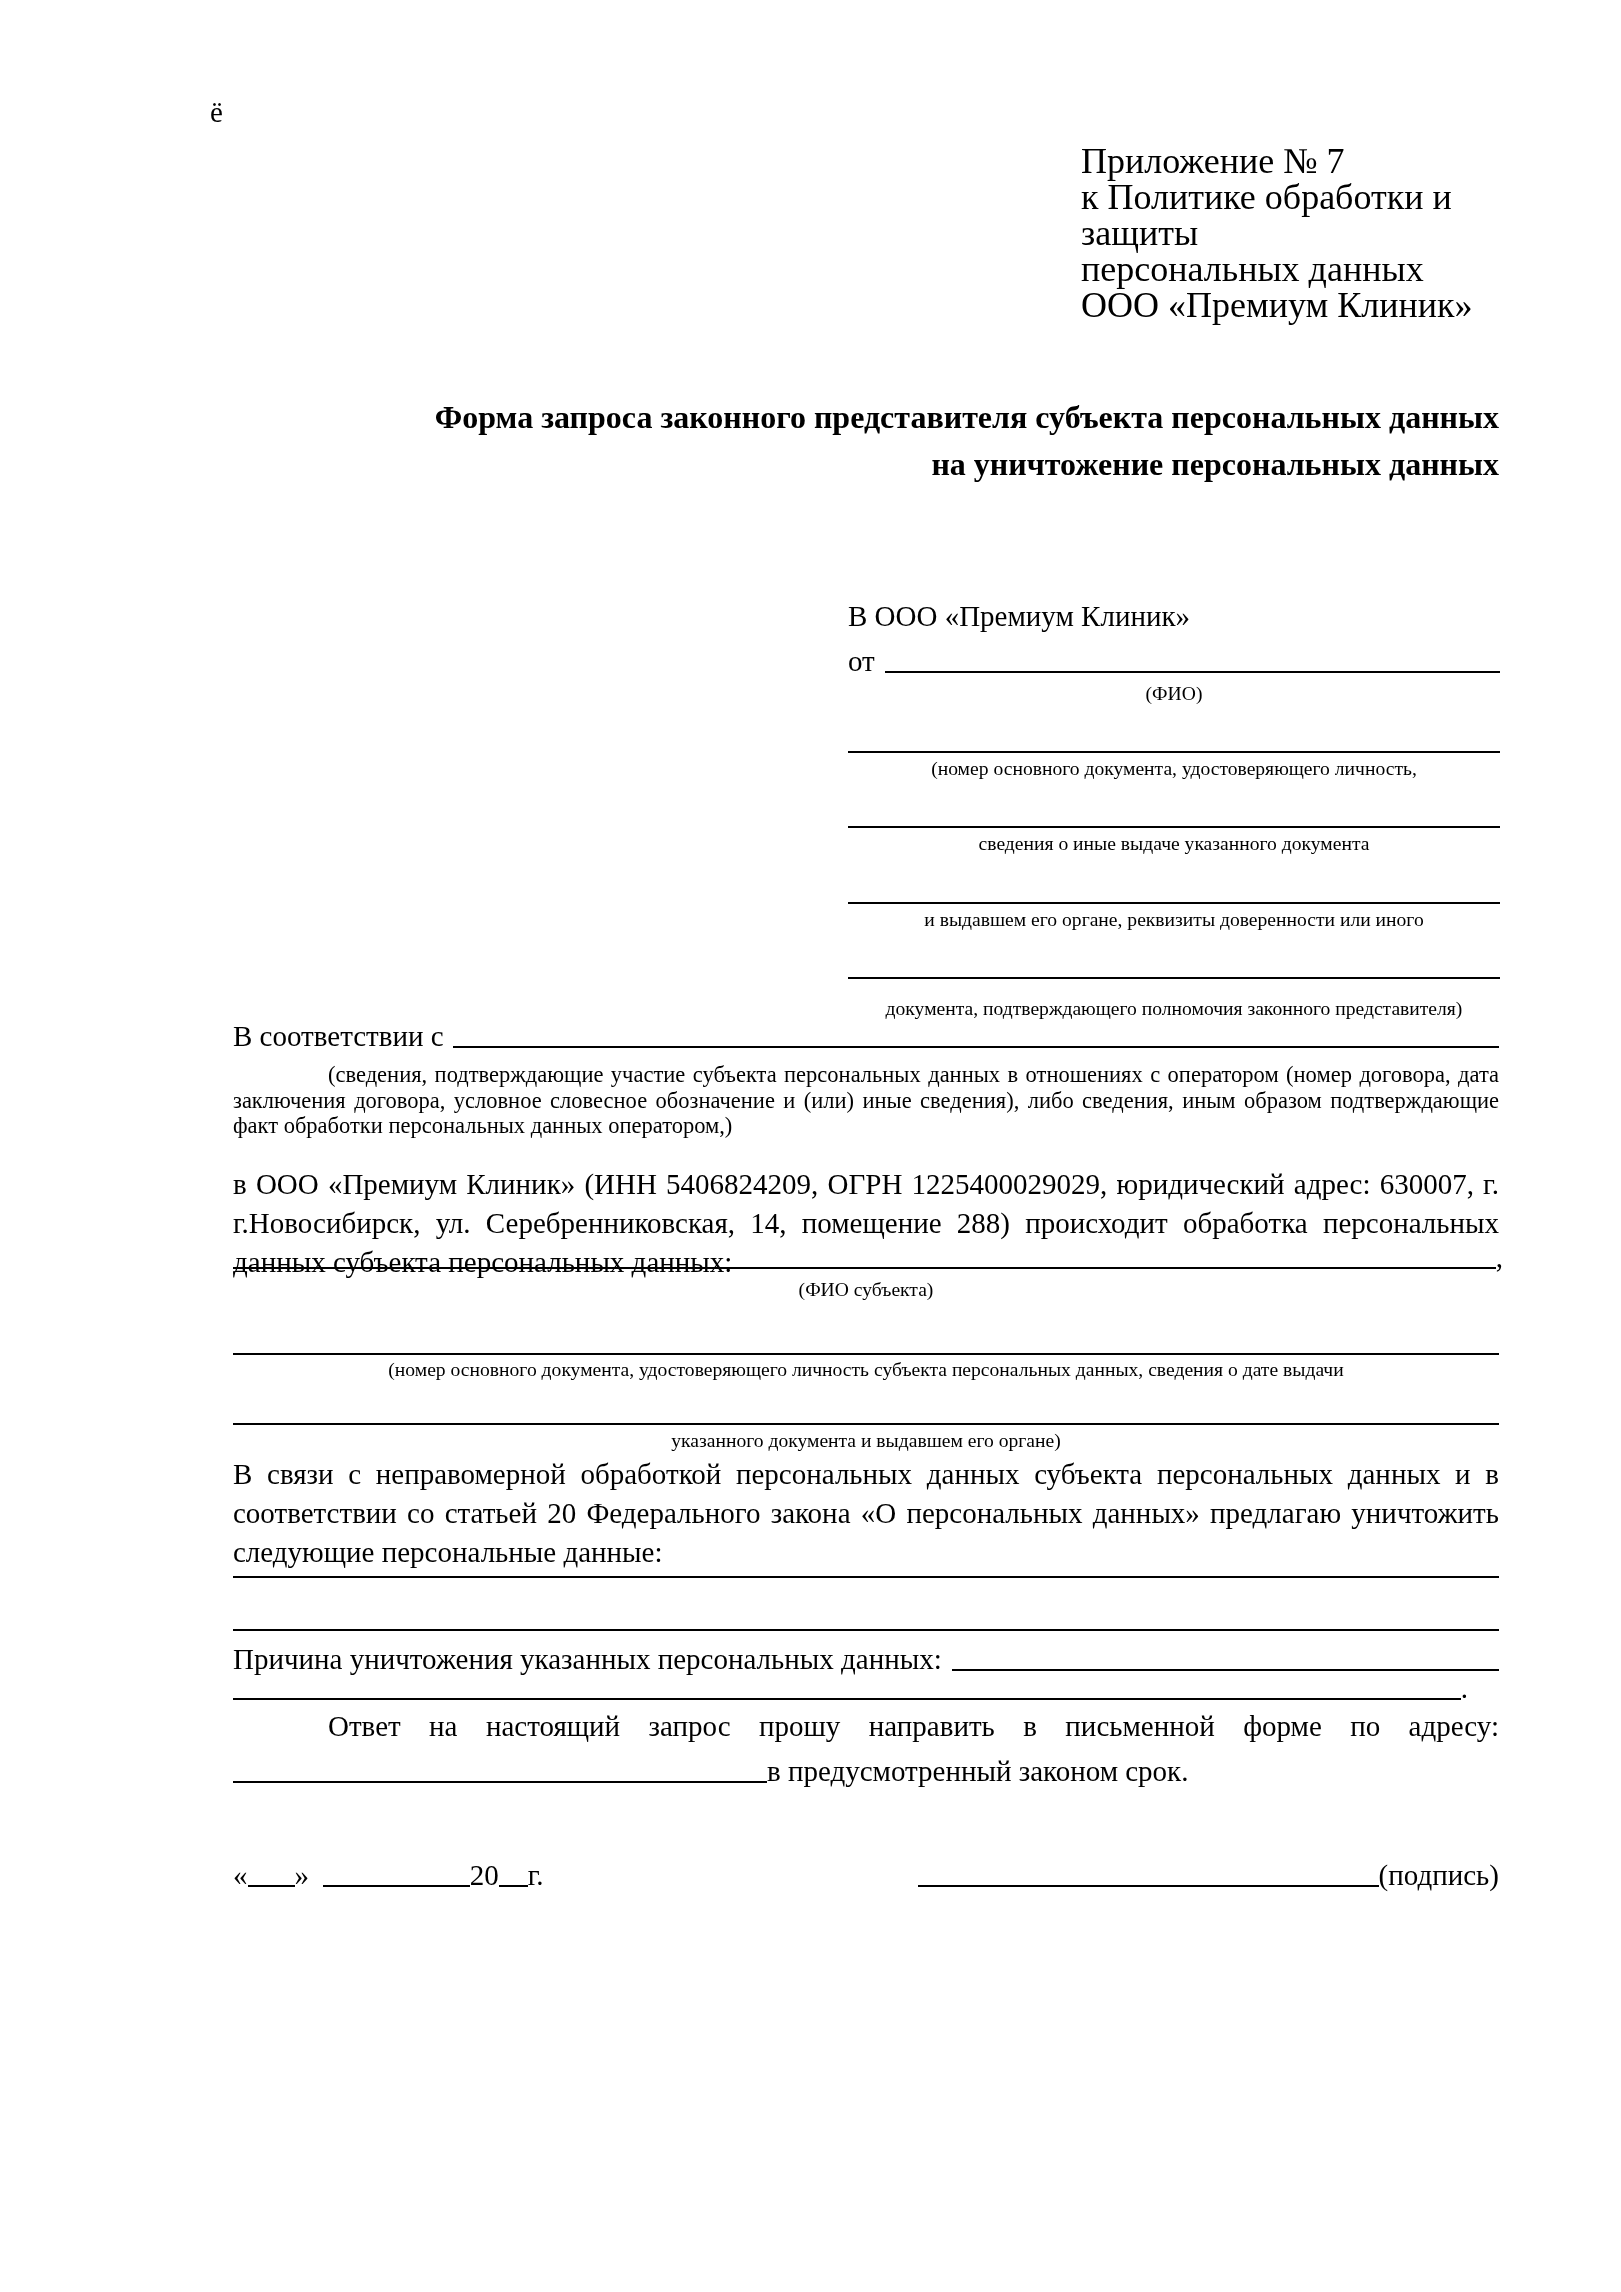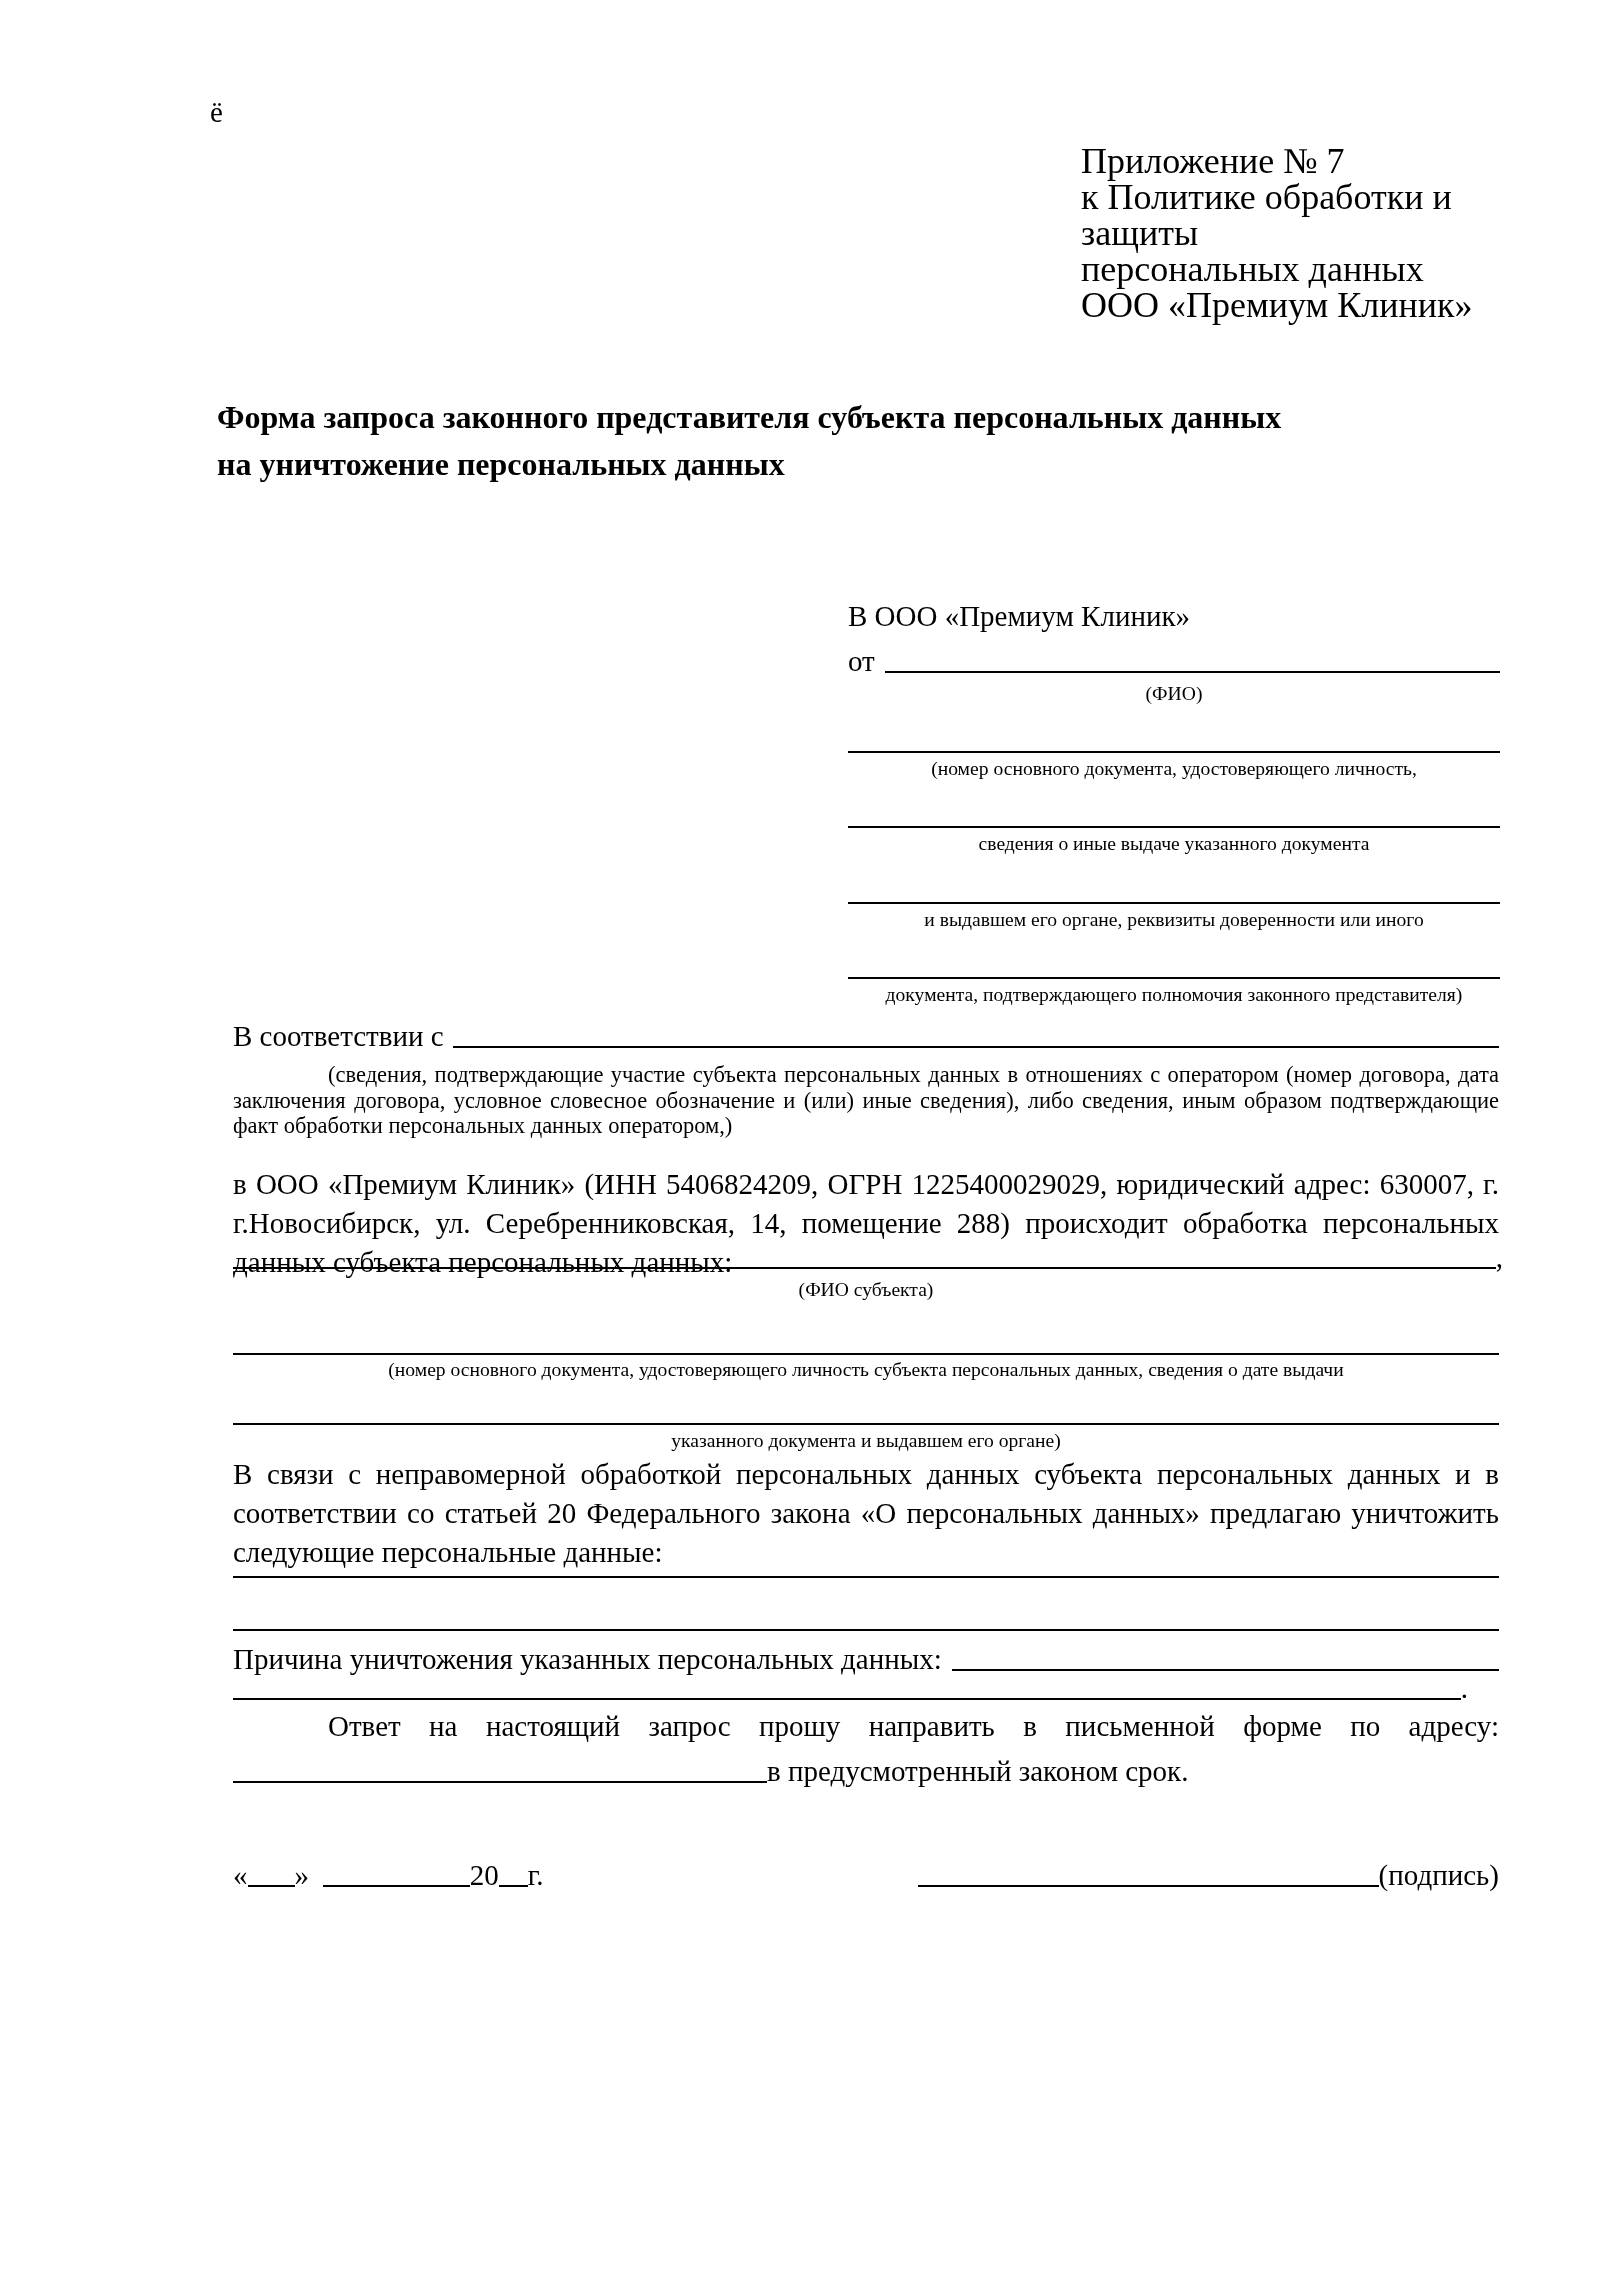--- a/index.html
+++ b/index.html
@@ -9,22 +9,22 @@
     height: 2293px;
     background: #ffffff;
     color: #000000;
     font-family: "Liberation Serif", "DejaVu Serif", serif;
     overflow: hidden;
   }
   .abs { position: absolute; }
   .stray { left: 210px; top: 96px; font-size: 29px; }
   .appendix { left: 1081px; top: 143px; width: 451px; font-size: 36px; line-height: 36px; }
   .doc-title {
-    left: 217px; top: 394px; width: 1266px;
-    font-size: 32px; font-weight: bold; line-height: 47px; text-align: left;
+    left: 233px; top: 394px; width: 1266px;
+    font-size: 32px; font-weight: bold; line-height: 47px; text-align: right;
   }
   .addr { left: 848px; top: 600px; width: 652px; font-size: 29px; }
   .addr .inner-abs { position: absolute; left: 0; width: 100%; }
   .row { display: flex; align-items: flex-end; font-size: 29px; }
   .fill { flex: 1 1 auto; border-bottom: 2.9px solid #000; margin: 0 0 4.9px 9.8px; height: 0; }
   .fill.nogap { margin-left: 0; }
   .hr { border-top: 2.9px solid #000; height: 0; }
   .cap { font-size: 19.6px; text-align: center; line-height: 23.5px; }
   .body-par { font-size: 29px; line-height: 39px; text-align: justify; }
   .note-par { font-size: 22.5px; line-height: 25.5px; text-align: justify; text-indent: 95px; }
@@ -62,21 +62,21 @@
       <span class="fill"></span>
     </div>
     <div class="inner-abs cap" style="top:82px;">(ФИО)</div>
     <div class="inner-abs hr" style="top:151px;"></div>
     <div class="inner-abs cap" style="top:157px;">(номер основного документа, удостоверяющего личность,</div>
     <div class="inner-abs hr" style="top:226px;"></div>
     <div class="inner-abs cap" style="top:232px;">сведения о иные выдаче указанного документа</div>
     <div class="inner-abs hr" style="top:302px;"></div>
     <div class="inner-abs cap" style="top:308px;">и выдавшем его органе, реквизиты доверенности или иного</div>
     <div class="inner-abs hr" style="top:377px;"></div>
-    <div class="inner-abs cap" style="top:383px;">документа, подтверждающего полномочия законного представителя)</div>
+    <div class="inner-abs cap" style="top:397px;">документа, подтверждающего полномочия законного представителя)</div>
   </div>
 
   <div class="abs row" style="left:233px; top:1010px; width:1266px; height:43px;">
     <span class="indent">В соответствии с</span>
     <span class="fill"></span>
   </div>
 
   <div class="abs note-par" style="left:233px; top:1062px; width:1266px;">(сведения, подтверждающие участие субъекта персональных данных в отношениях с оператором (номер договора, дата заключения договора, условное словесное обозначение и (или) иные сведения), либо сведения, иным образом подтверждающие факт обработки персональных данных оператором,)</div>
 
   <div class="abs body-par" style="left:233px; top:1127px; width:1266px;margin-top:38px;">в ООО «Премиум Клиник» (ИНН 5406824209, ОГРН 1225400029029, юридический адрес: 630007, г. г.Новосибирск, ул. Серебренниковская, 14, помещение 288) происходит обработка персональных данных субъекта персональных данных:</div>

